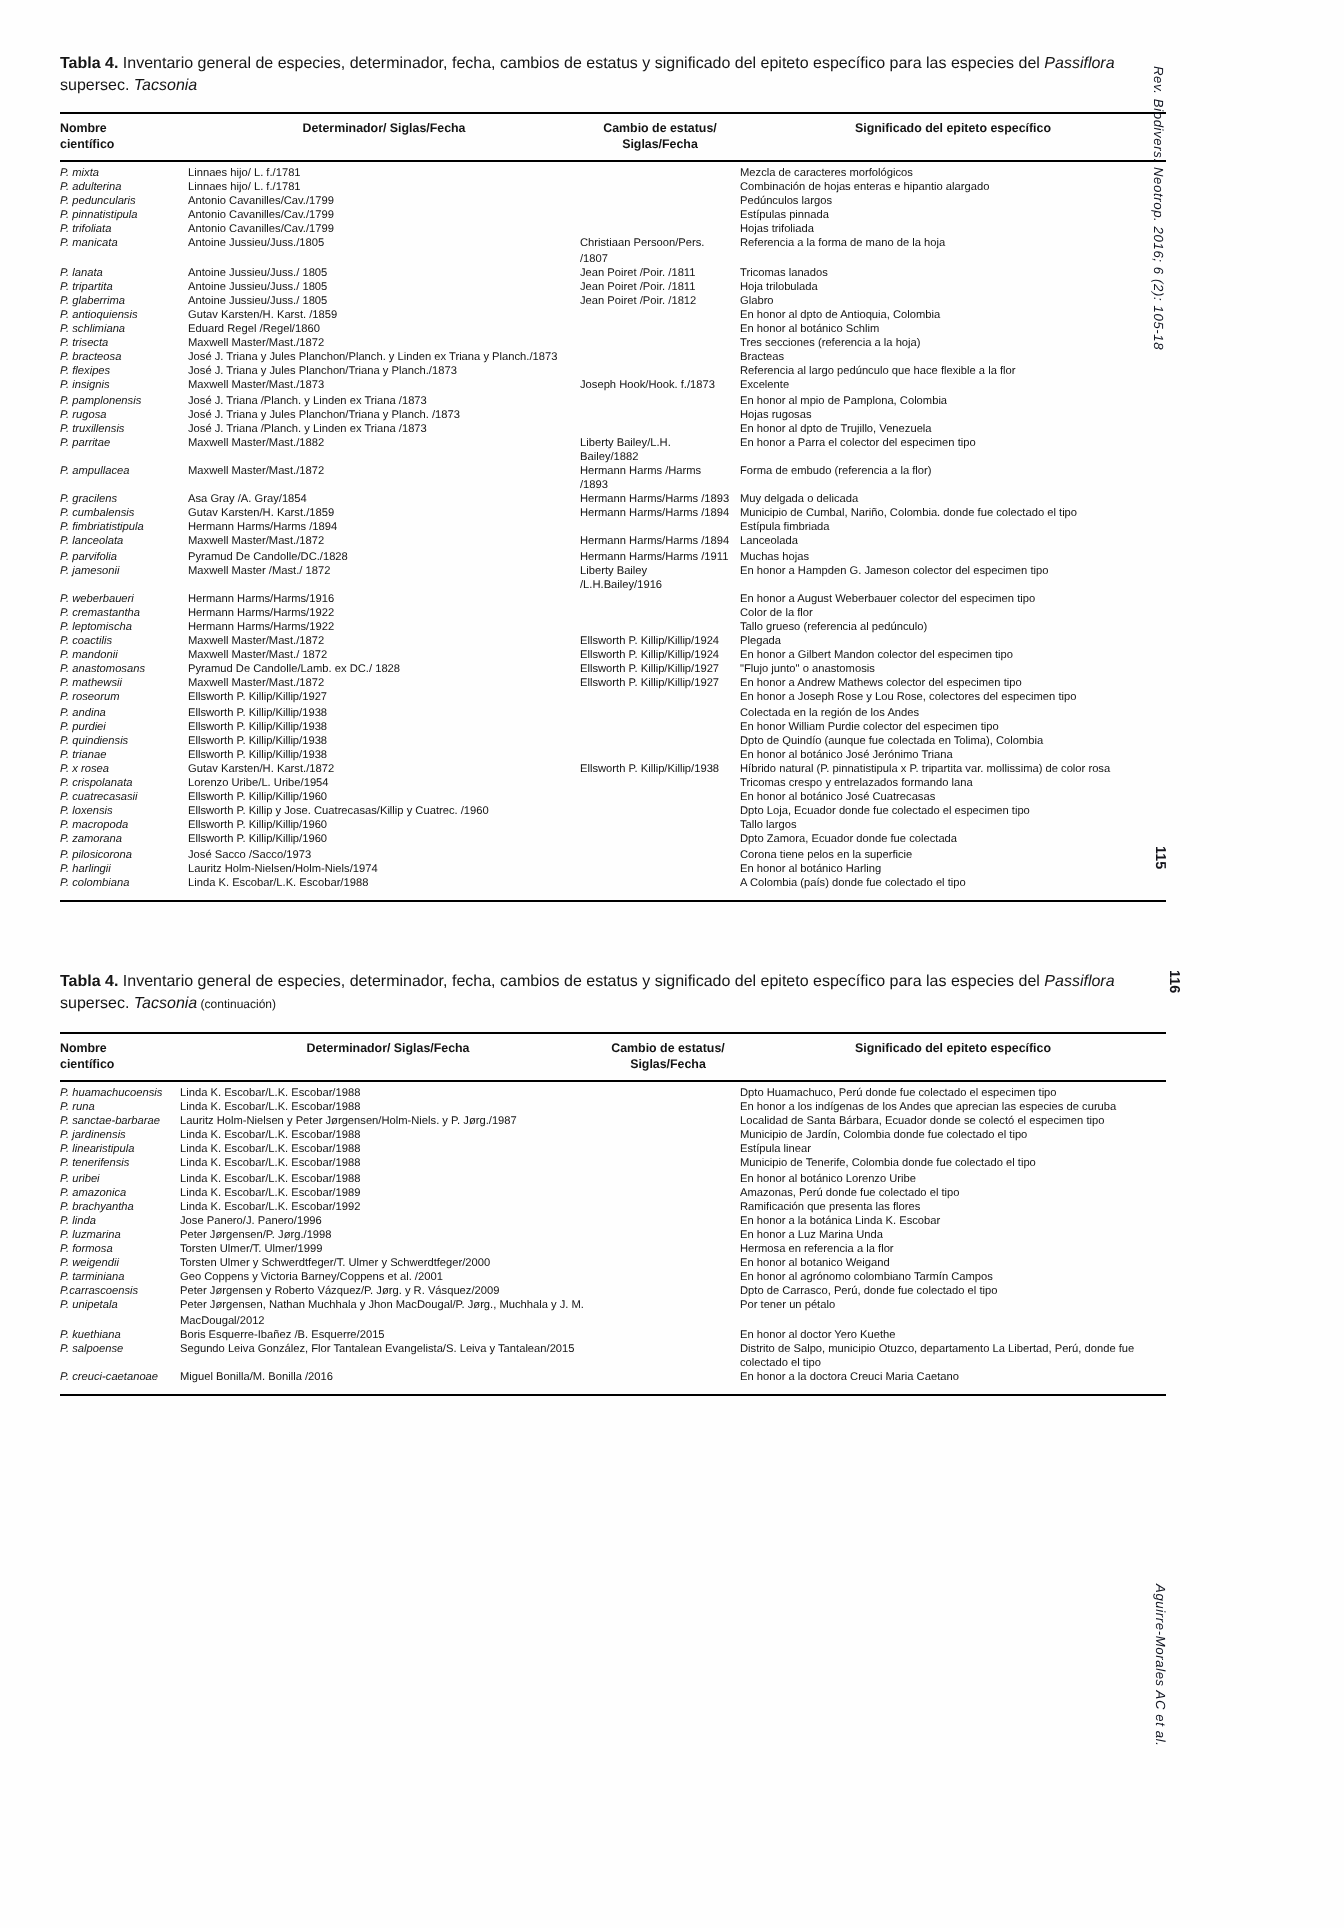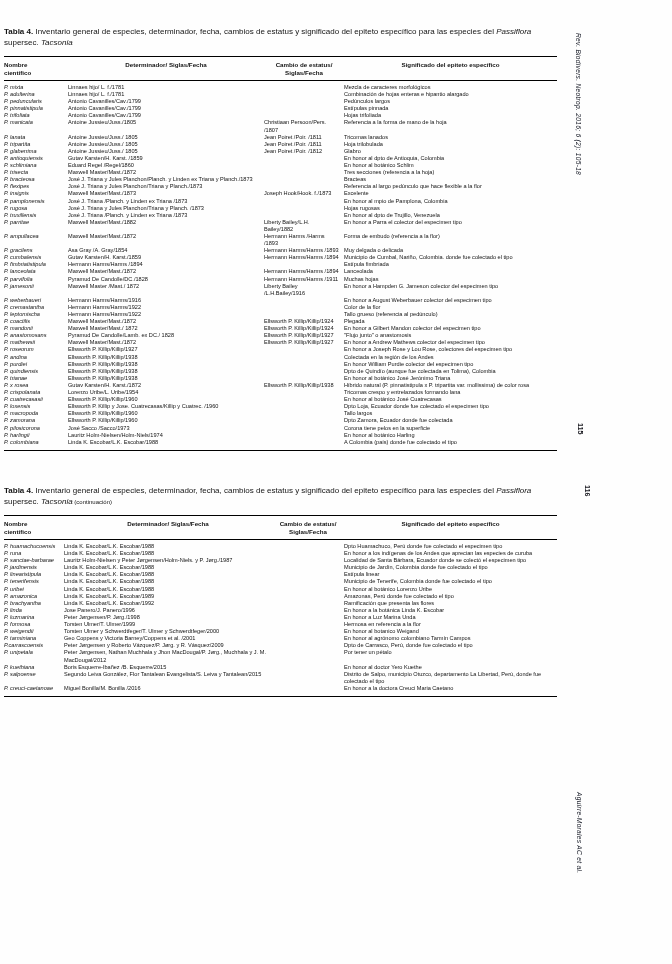--- a/index.html
+++ b/index.html
@@ -1,21 +1,21 @@
 <!DOCTYPE html>
 <html><head>
 <meta charset="utf-8">
 <style>
   html,body{margin:0;padding:0;}
   body{
     width:672px;height:964px;position:relative;background:#fefefe;
     font-family:"Liberation Sans","DejaVu Sans",sans-serif;color:#131313;
     overflow:hidden;
   }
-  .block{position:absolute;left:4px;width:553px;}
+  .block{position:absolute;left:30px;width:553px;}
   #block1{top:27px;}
   #block2{top:486px;}
   .title{font-size:8px;line-height:10.5px;margin:0 0 8px 0;color:#151515;}
   .title b{font-weight:bold;}
   .title i{font-style:italic;}
   .title .cont{font-size:6px;}
   .tbl{border-top:1.6px solid #000;}
   .thead{
     display:grid;border-bottom:1.6px solid #000;
     padding:4px 0 4px 0;align-items:start;

